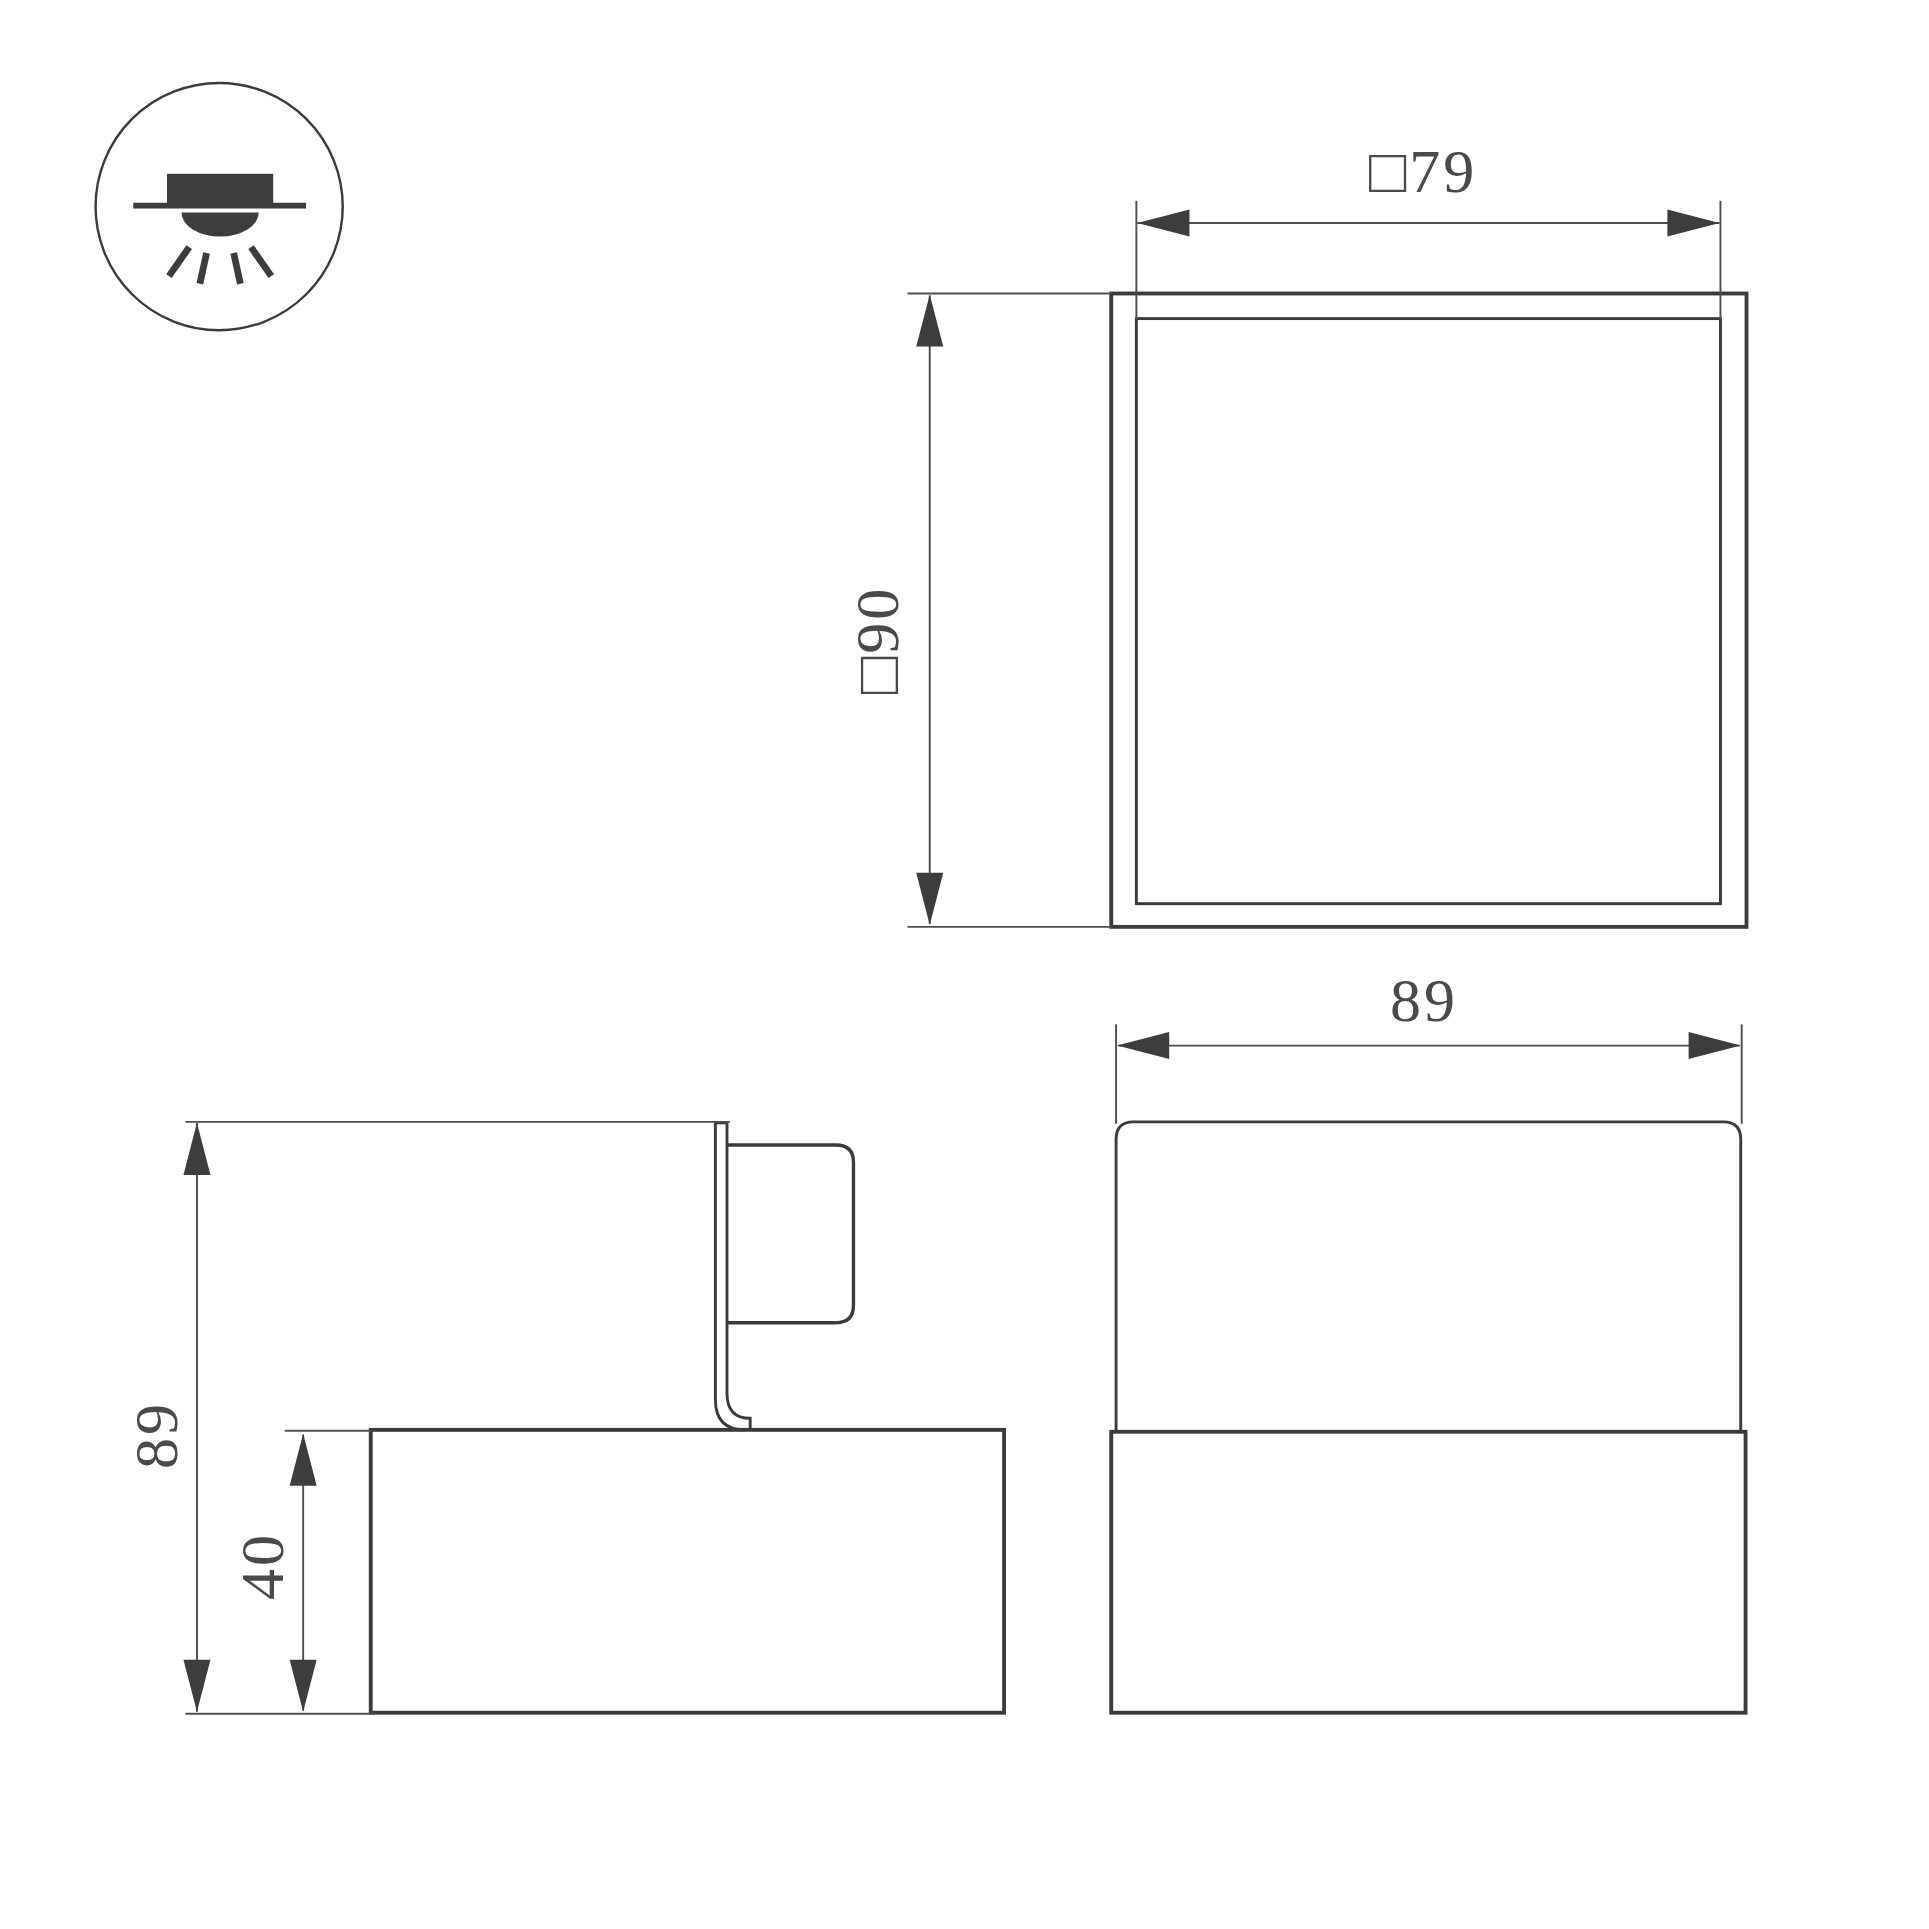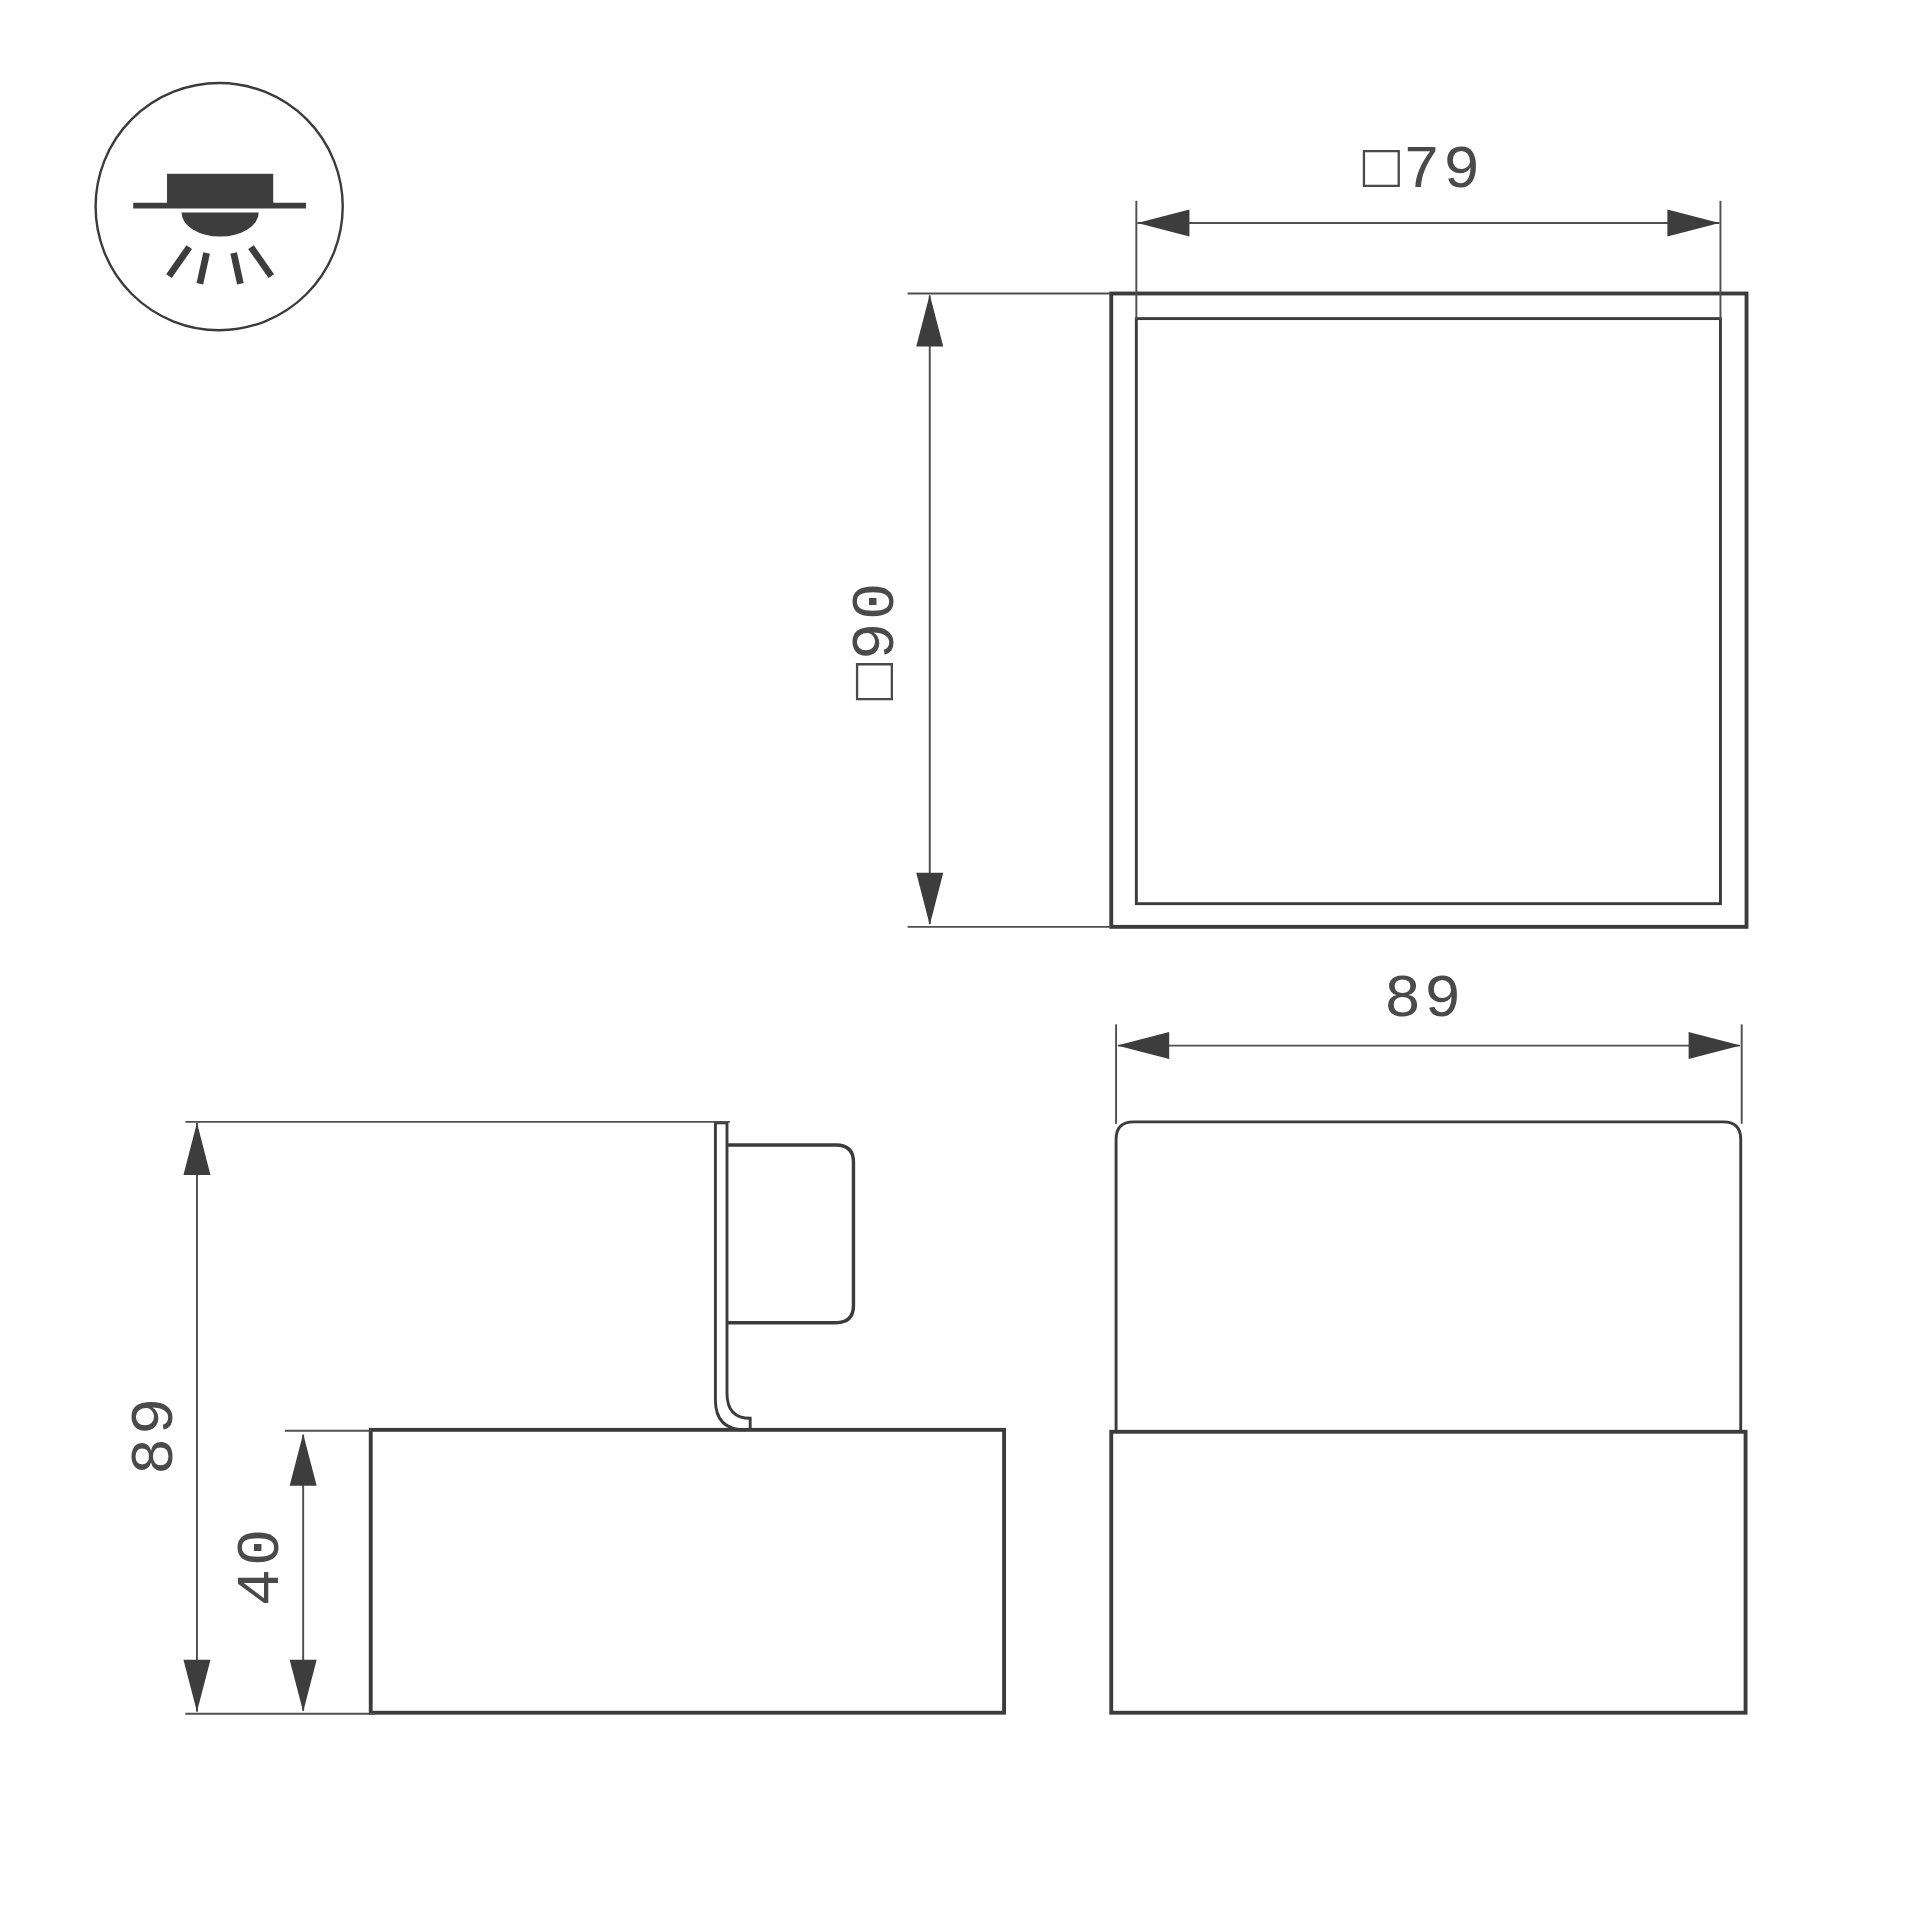--- a/index.html
+++ b/index.html
@@ -5,21 +5,21 @@
   html, body {
     margin: 0;
     padding: 0;
     background: #ffffff;
   }
   #canvas {
     position: relative;
     width: 1929px;
     height: 1929px;
     background: #ffffff;
-    font-family: Liberation Mono, monospace;
+    font-family: Liberation Serif, serif;
     overflow: hidden;
   }
   #drawing {
     position: absolute;
     left: 0;
     top: 0;
   }
   .dim-label {
     position: absolute;
     color: #4a4a4a;

